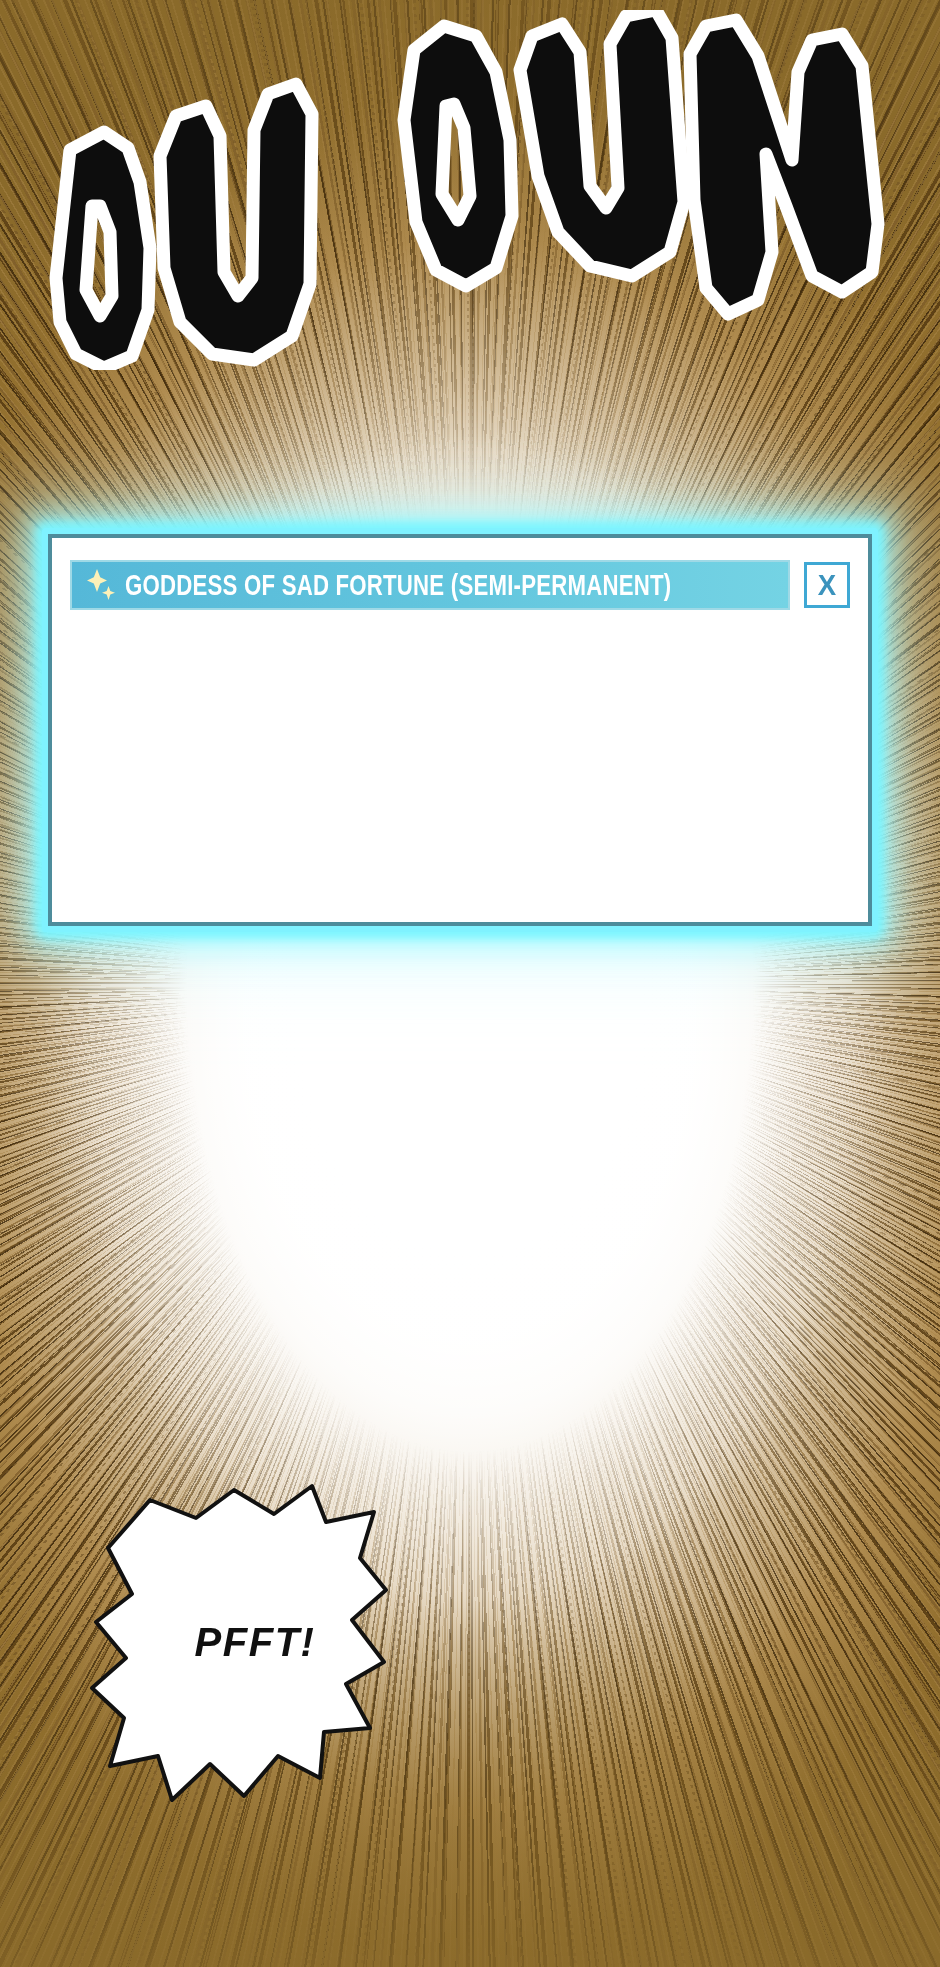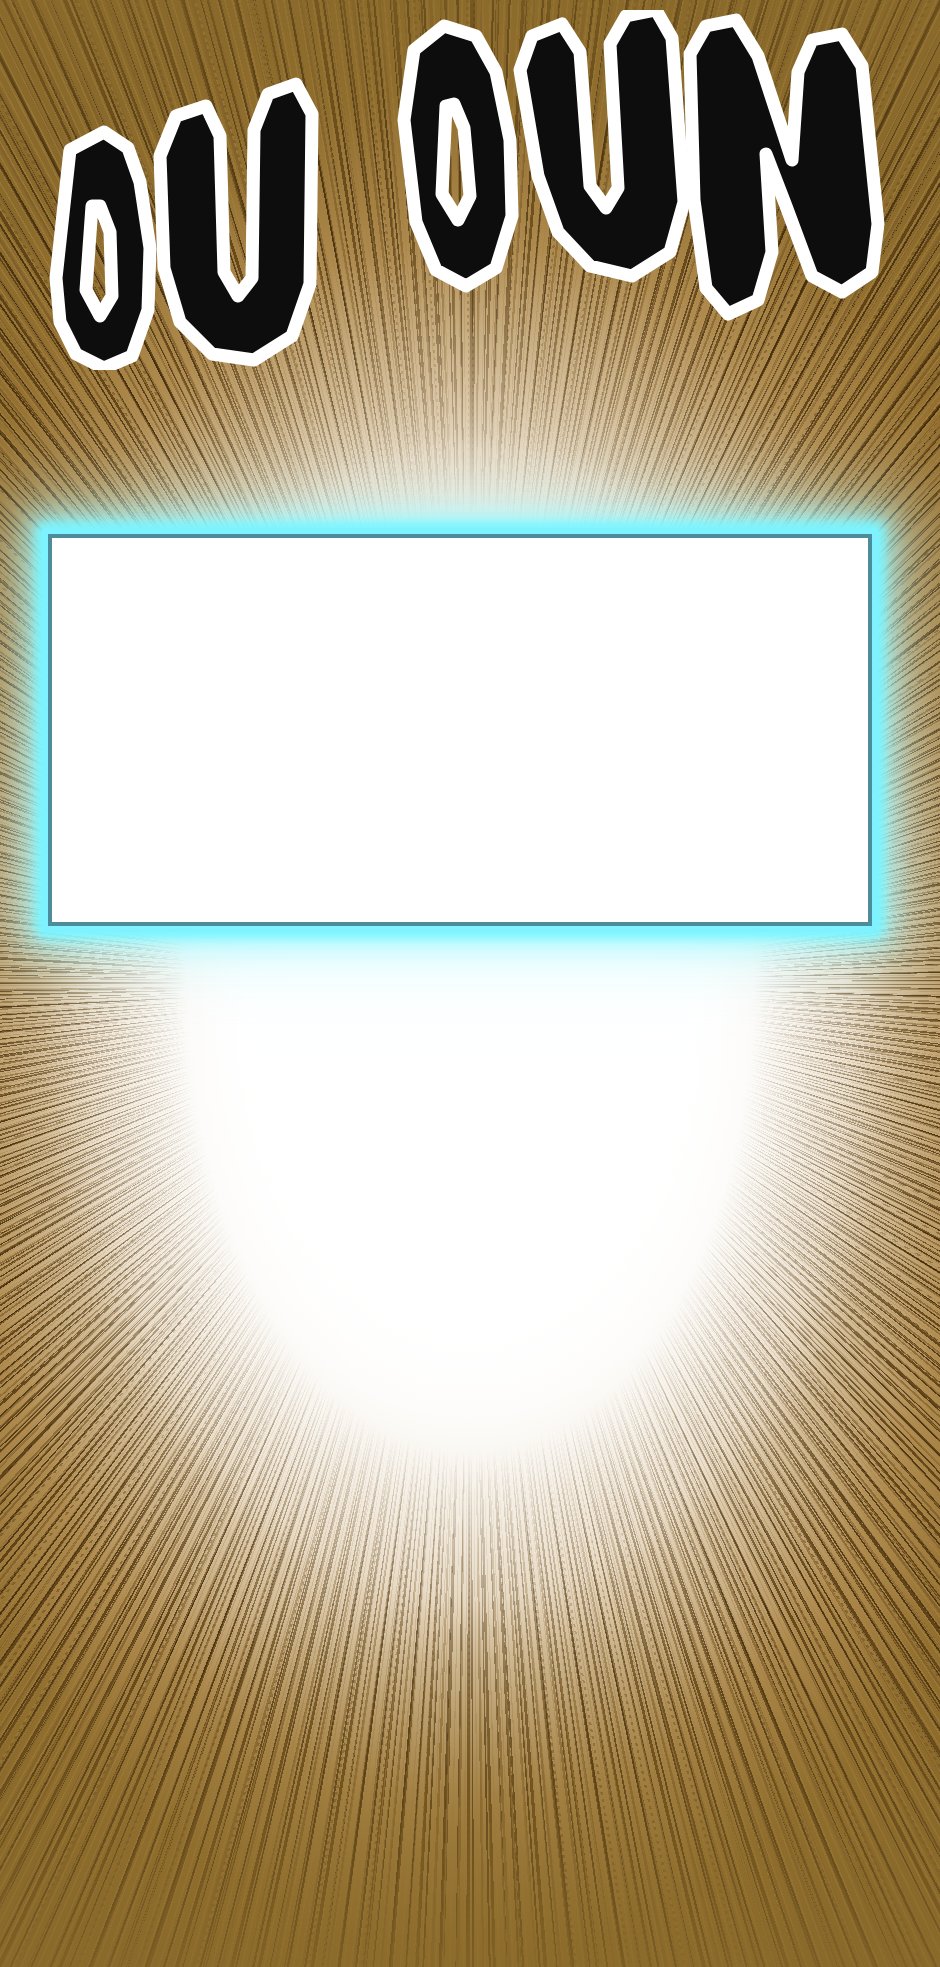--- a/index.html
+++ b/index.html
@@ -327,18 +327,45 @@
                  L878 214 L872 262 L842 282 L812 266 L786 196 L766 144 L772 242 L758 290
                  L728 304 L706 278 L694 190 Z"></path>
       </g>
     </svg>
   </div>
 
   <div class="dialog-glow"></div>
 
   <div class="dialog">
 
+    <div class="dialog-titlebar-row">
+
+      <div class="dialog-titlebar">
+        <span class="sparkle-icon">
+          <svg viewBox="0 0 30 34" xmlns="http://www.w3.org/2000/svg">
+            <path d="M11 1 L14.2 9.2 L21 12.4 L14.2 15.6 L11 24 L7.8 15.6 L1 12.4 L7.8 9.2 Z" fill="#fdf1b8"></path>
+            <path d="M22.5 18 L24.3 23 L29 24.8 L24.3 26.6 L22.5 32 L20.7 26.6 L16 24.8 L20.7 23 Z" fill="#fdf1b8"></path>
+          </svg>
+        </span>
+        <span class="dialog-title-text">GODDESS OF SAD FORTUNE (SEMI-PERMANENT)</span>
+      </div>
+
+      <div class="close-button">
+        <span class="x-glyph">X</span>
+      </div>
+
+    </div>
 
 
   </div>
 
+  <div class="bubble-pfft">
+    <svg viewBox="0 0 300 330" xmlns="http://www.w3.org/2000/svg">
+      <path d="M62 22
+               L108 40 L146 12 L186 36 L224 8 L238 44 L286 34
+               L272 80 L298 112 L264 142 L296 184 L258 206 L282 250
+               L236 254 L232 300 L190 278 L156 318 L122 286 L84 322
+               L70 278 L22 288 L36 240 L4 210 L38 180 L8 144 L44 116 L20 70 L62 22 Z" fill="#ffffff" stroke="#111111" stroke-width="4" stroke-linejoin="round"></path>
+    </svg>
+    <div class="bubble-text">PFFT!</div>
+  </div>
 
 </div>
 
 </body></html>

